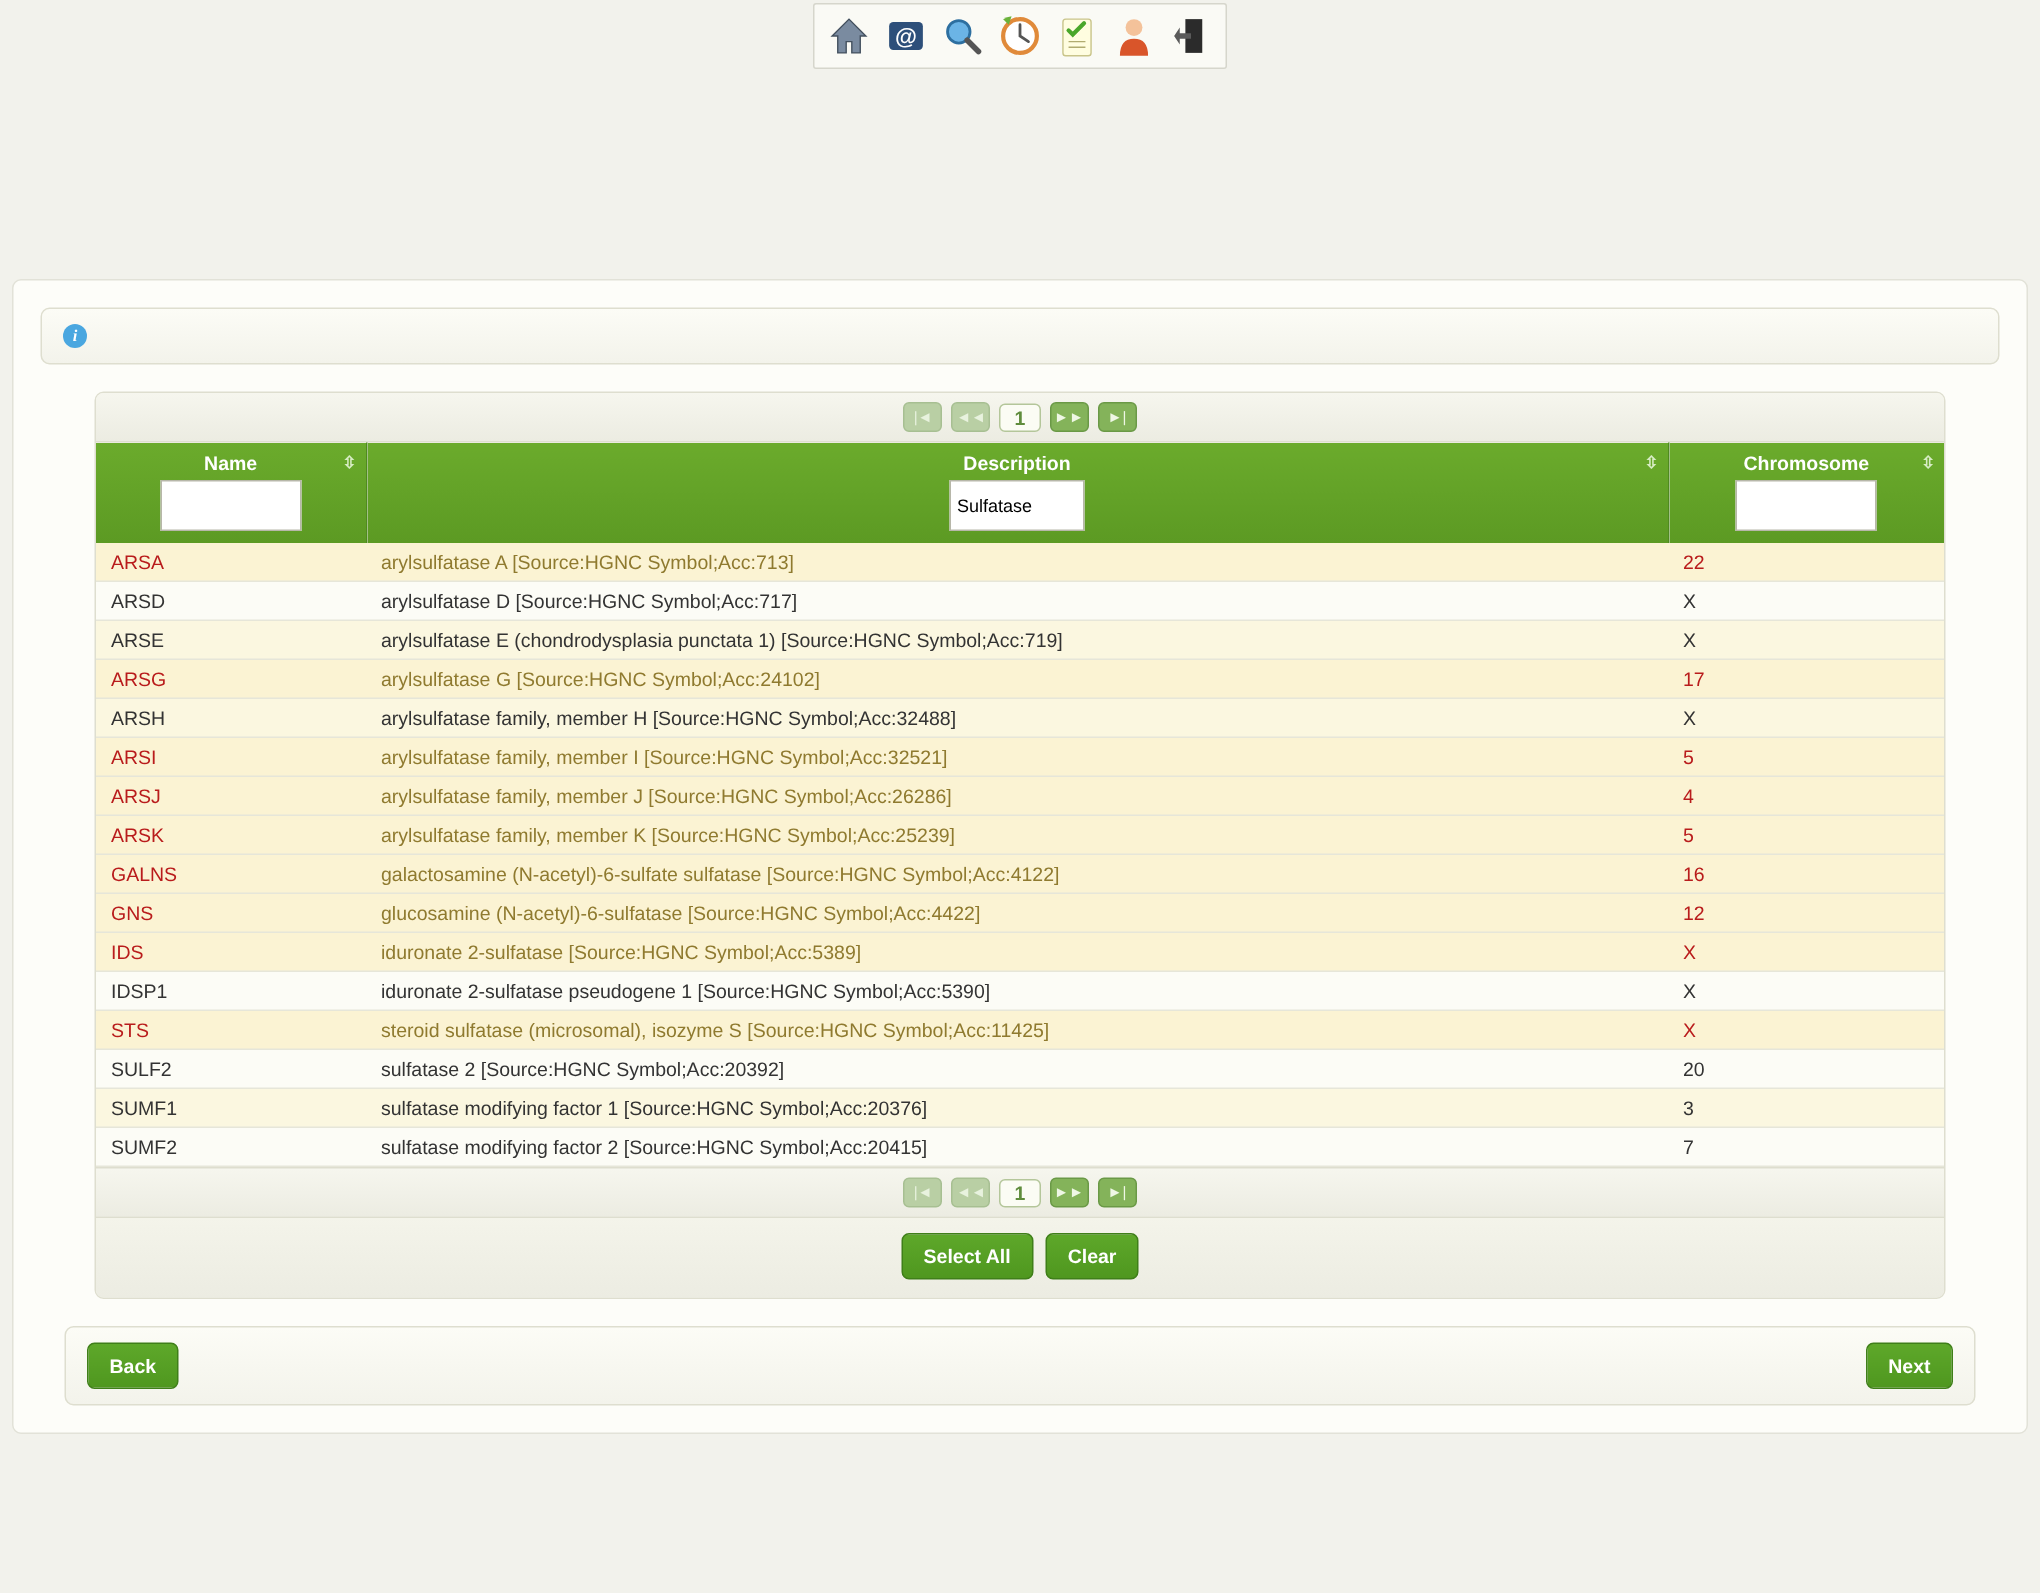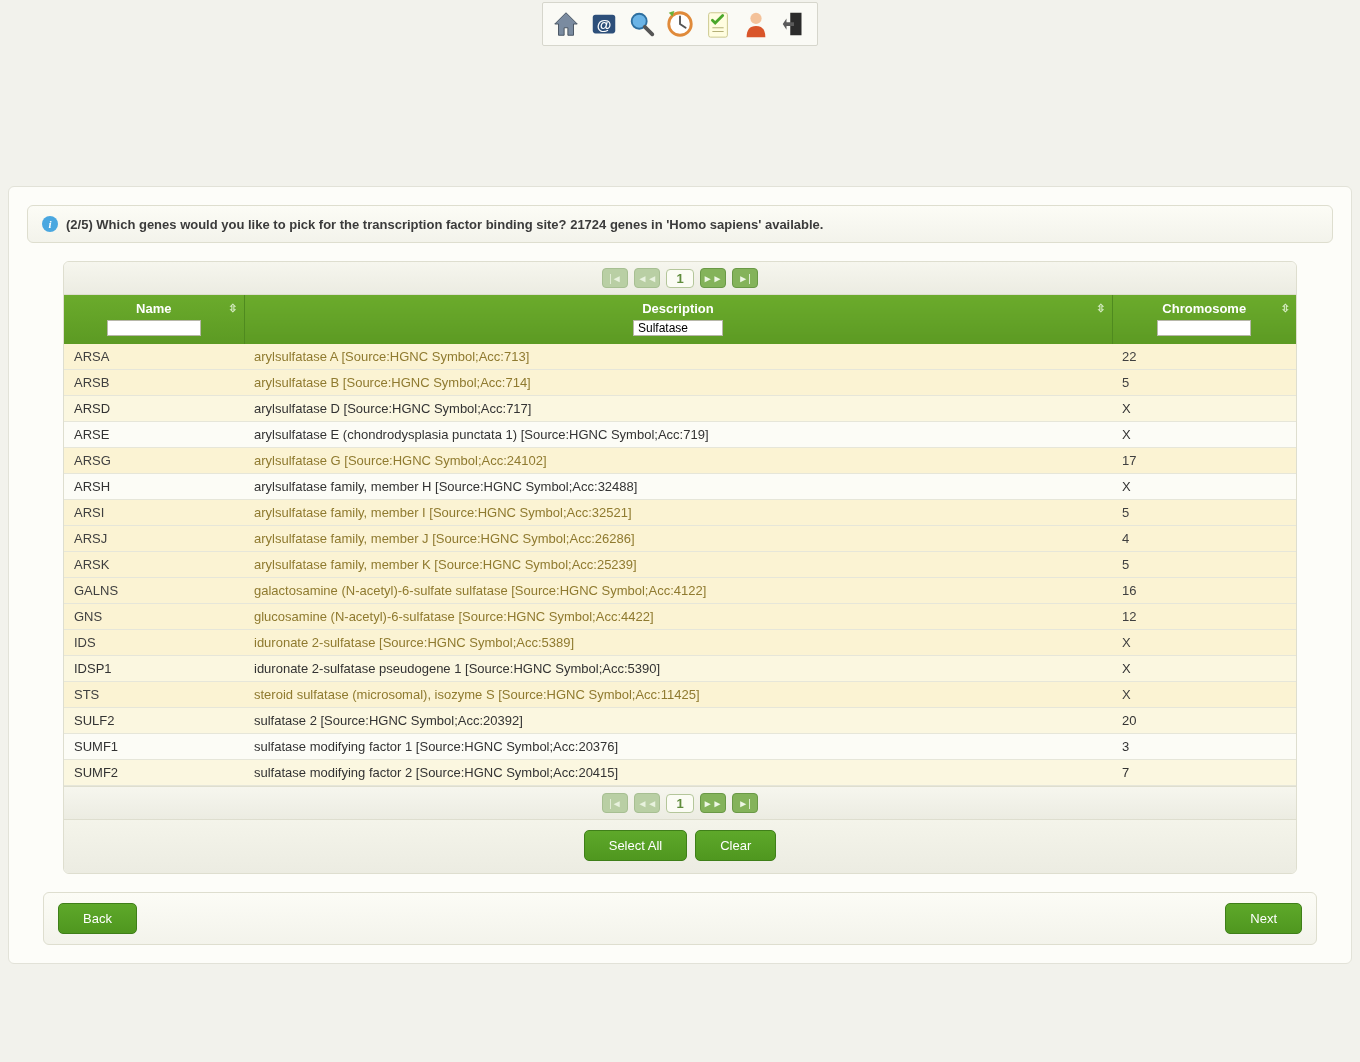--- a/index.html
+++ b/index.html
@@ -85,50 +85,50 @@
     text-align:center;
     position:relative;
     vertical-align:top;
   }
   thead th:last-child { border-right:none;}
   .sort-icon {
     position:absolute; right:6px; top:7px; font-size:11px; color:#d7ecc4;
   }
   .th-label { display:block; margin-bottom:4px;}
   .filter-input {
-    width:94px; height:16px; border:1px solid #b7b7a9; background:#fff;
+    width:94px; height:34px; border:1px solid #b7b7a9; background:#fff;
     font-size:12px; padding:1px 4px;
   }
   .filter-input.wide { width:90px; }
 
   tbody td {
     padding:5px 10px;
     border-bottom:1px solid #e6e6d9;
     color:#333;
   }
   tbody tr:nth-child(odd){ background:#fbf7e0; }
   tbody tr:nth-child(even){ background:#fcfcf6; }
   tbody tr.sel-odd { background:#fbf3d3; }
   tbody tr.sel-odd td { color:#8f7a2f; }
   td.name { font-weight:500; width:180px;}
   td.chr { width:184px;}
-  tr.sel-odd td.name, tr.sel-odd td.chr { color:#404040; }
+  tr.sel-odd td.name, tr.sel-odd td.chr { color:#b91c1c; }
 
   .action-bar {
     padding:10px 0 12px;
     display:flex; justify-content:center; gap:8px;
     background:linear-gradient(#f4f4ea,#ecece2);
     border-top:1px solid #dedecf;
   }
   .btn-green {
     background:linear-gradient(#5ea82a,#4f971f);
-    color:#fff; font-weight:normal;
+    color:#fff; font-weight:bold;
     border:1px solid #3f7f19;
     border-radius:5px;
-    padding:7px 24px;
+    padding:7px 14px;
     cursor:pointer;
     font-size:13px;
   }
   .nav-row {
     margin:18px 16px 0 16px;
     background:linear-gradient(#fcfcf6,#f3f3eb);
     border:1px solid #dedecf;
     border-radius:6px;
     padding:10px 14px;
     display:flex; justify-content:space-between;
@@ -185,21 +185,20 @@
     </div>
   </div>
 </div>
 
 <div class="top-spacer"></div>
 
 <div class="card-outer">
 
   <div class="banner">
     <span class="info-icon">i</span>
-    <span class="banner-text">(2/5) Which genes would you like to pick for the transcription factor binding site? 21724 genes in 'Homo sapiens' available.</span>
   </div>
 
   <div class="data-area">
 
     <div class="pager-bar">
       <span class="pager-btn disabled">|◄</span>
       <span class="pager-btn disabled">◄◄</span>
       <span class="page-num">1</span>
       <span class="pager-btn">►►</span>
       <span class="pager-btn">►|</span>
@@ -224,25 +223,20 @@
             <input class="filter-input" value="" style="">
           </th>
         </tr>
       </thead>
       <tbody id="gene-tbody">
           <tr class="sel-odd">
             <td class="name">ARSA</td>
             <td>arylsulfatase A [Source:HGNC Symbol;Acc:713]</td>
             <td class="chr">22</td>
           </tr>
-          <tr class="sel-odd">
-            <td class="name">ARSB</td>
-            <td>arylsulfatase B [Source:HGNC Symbol;Acc:714]</td>
-            <td class="chr">5</td>
-          </tr>
           <tr>
             <td class="name">ARSD</td>
             <td>arylsulfatase D [Source:HGNC Symbol;Acc:717]</td>
             <td class="chr">X</td>
           </tr>
           <tr>
             <td class="name">ARSE</td>
             <td>arylsulfatase E (chondrodysplasia punctata 1) [Source:HGNC Symbol;Acc:719]</td>
             <td class="chr">X</td>
           </tr>

